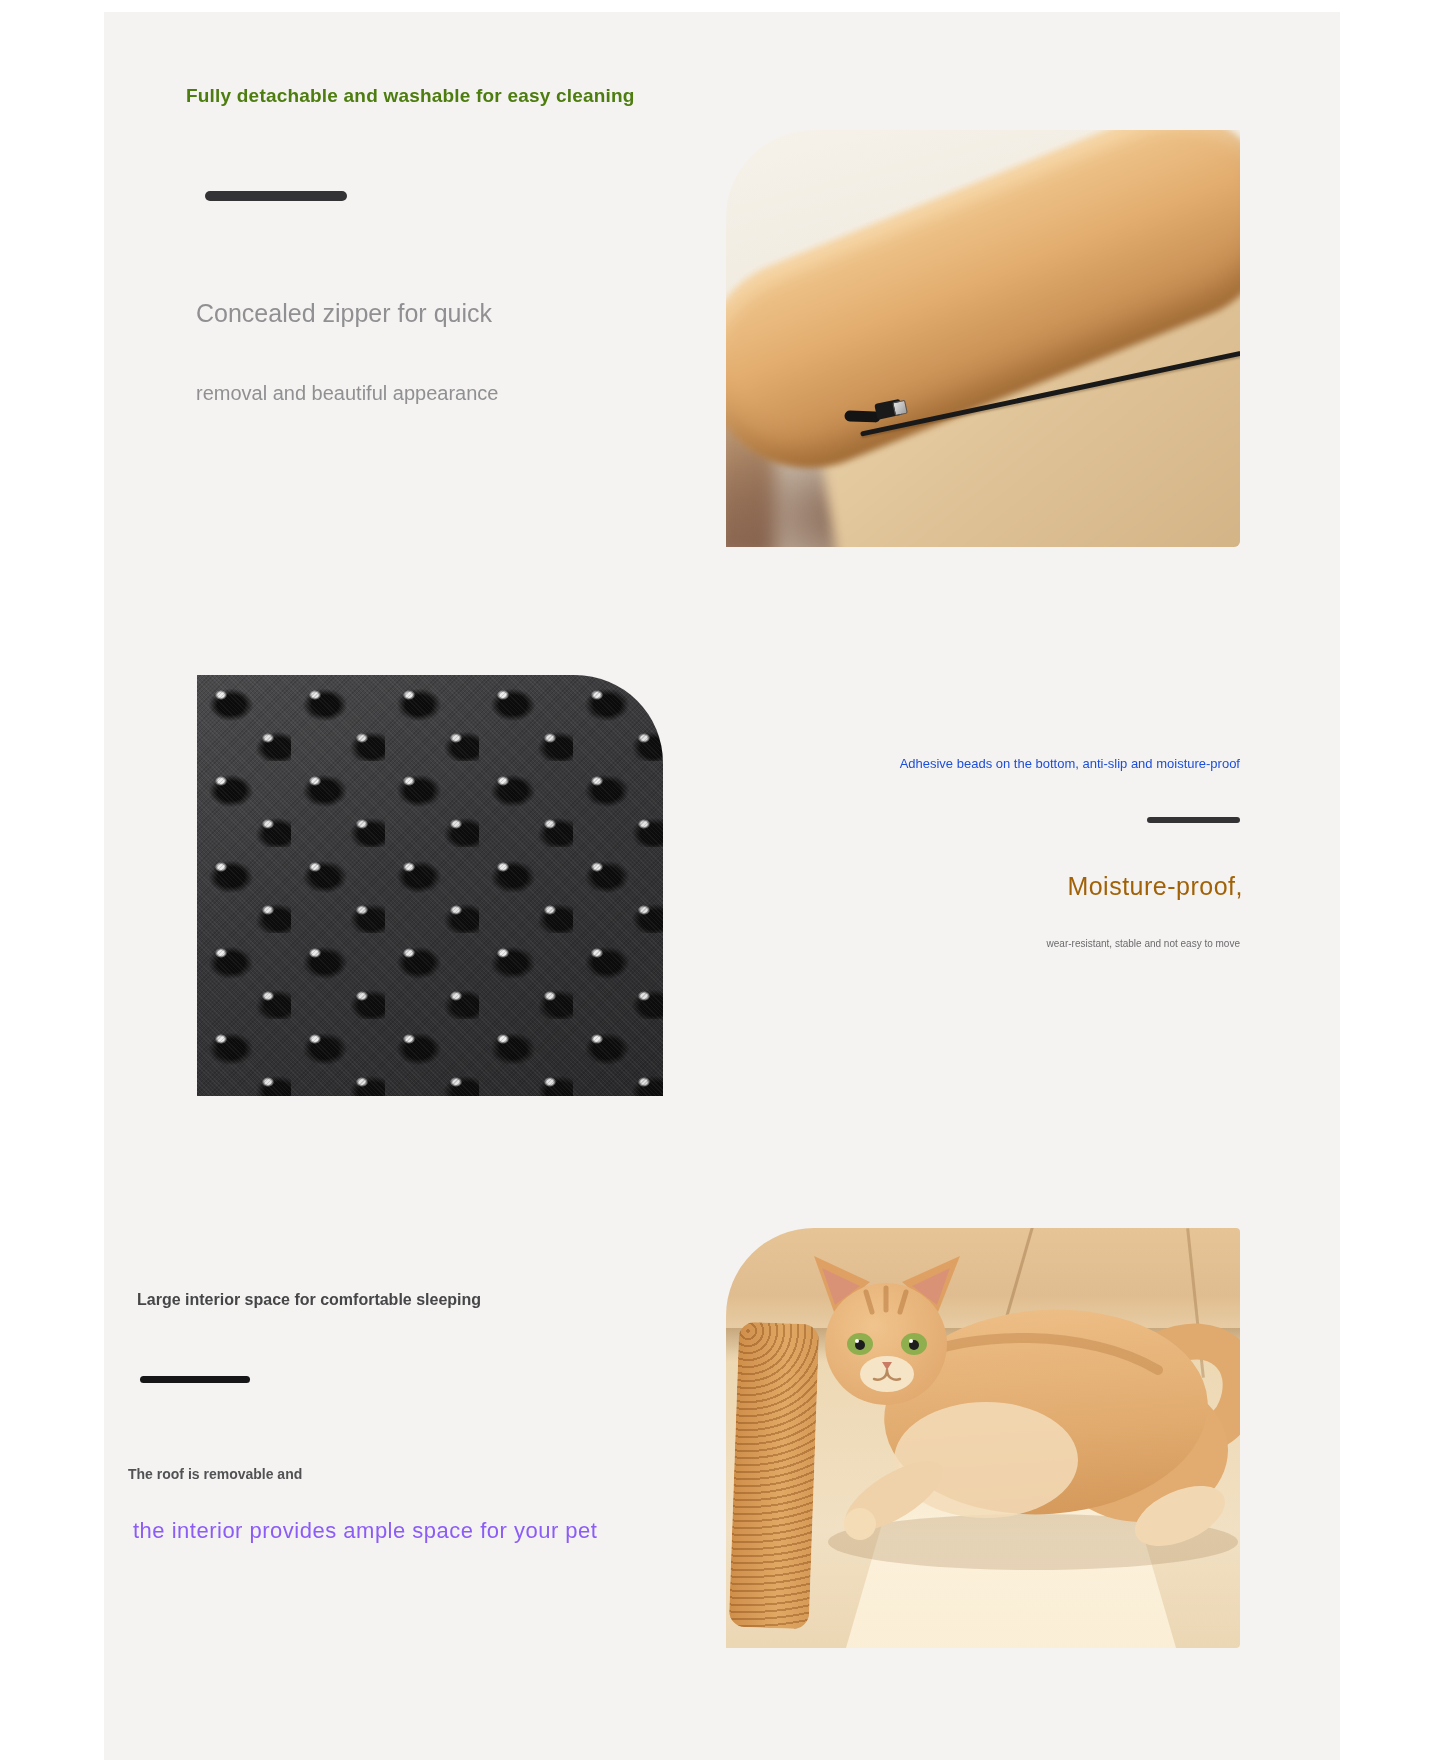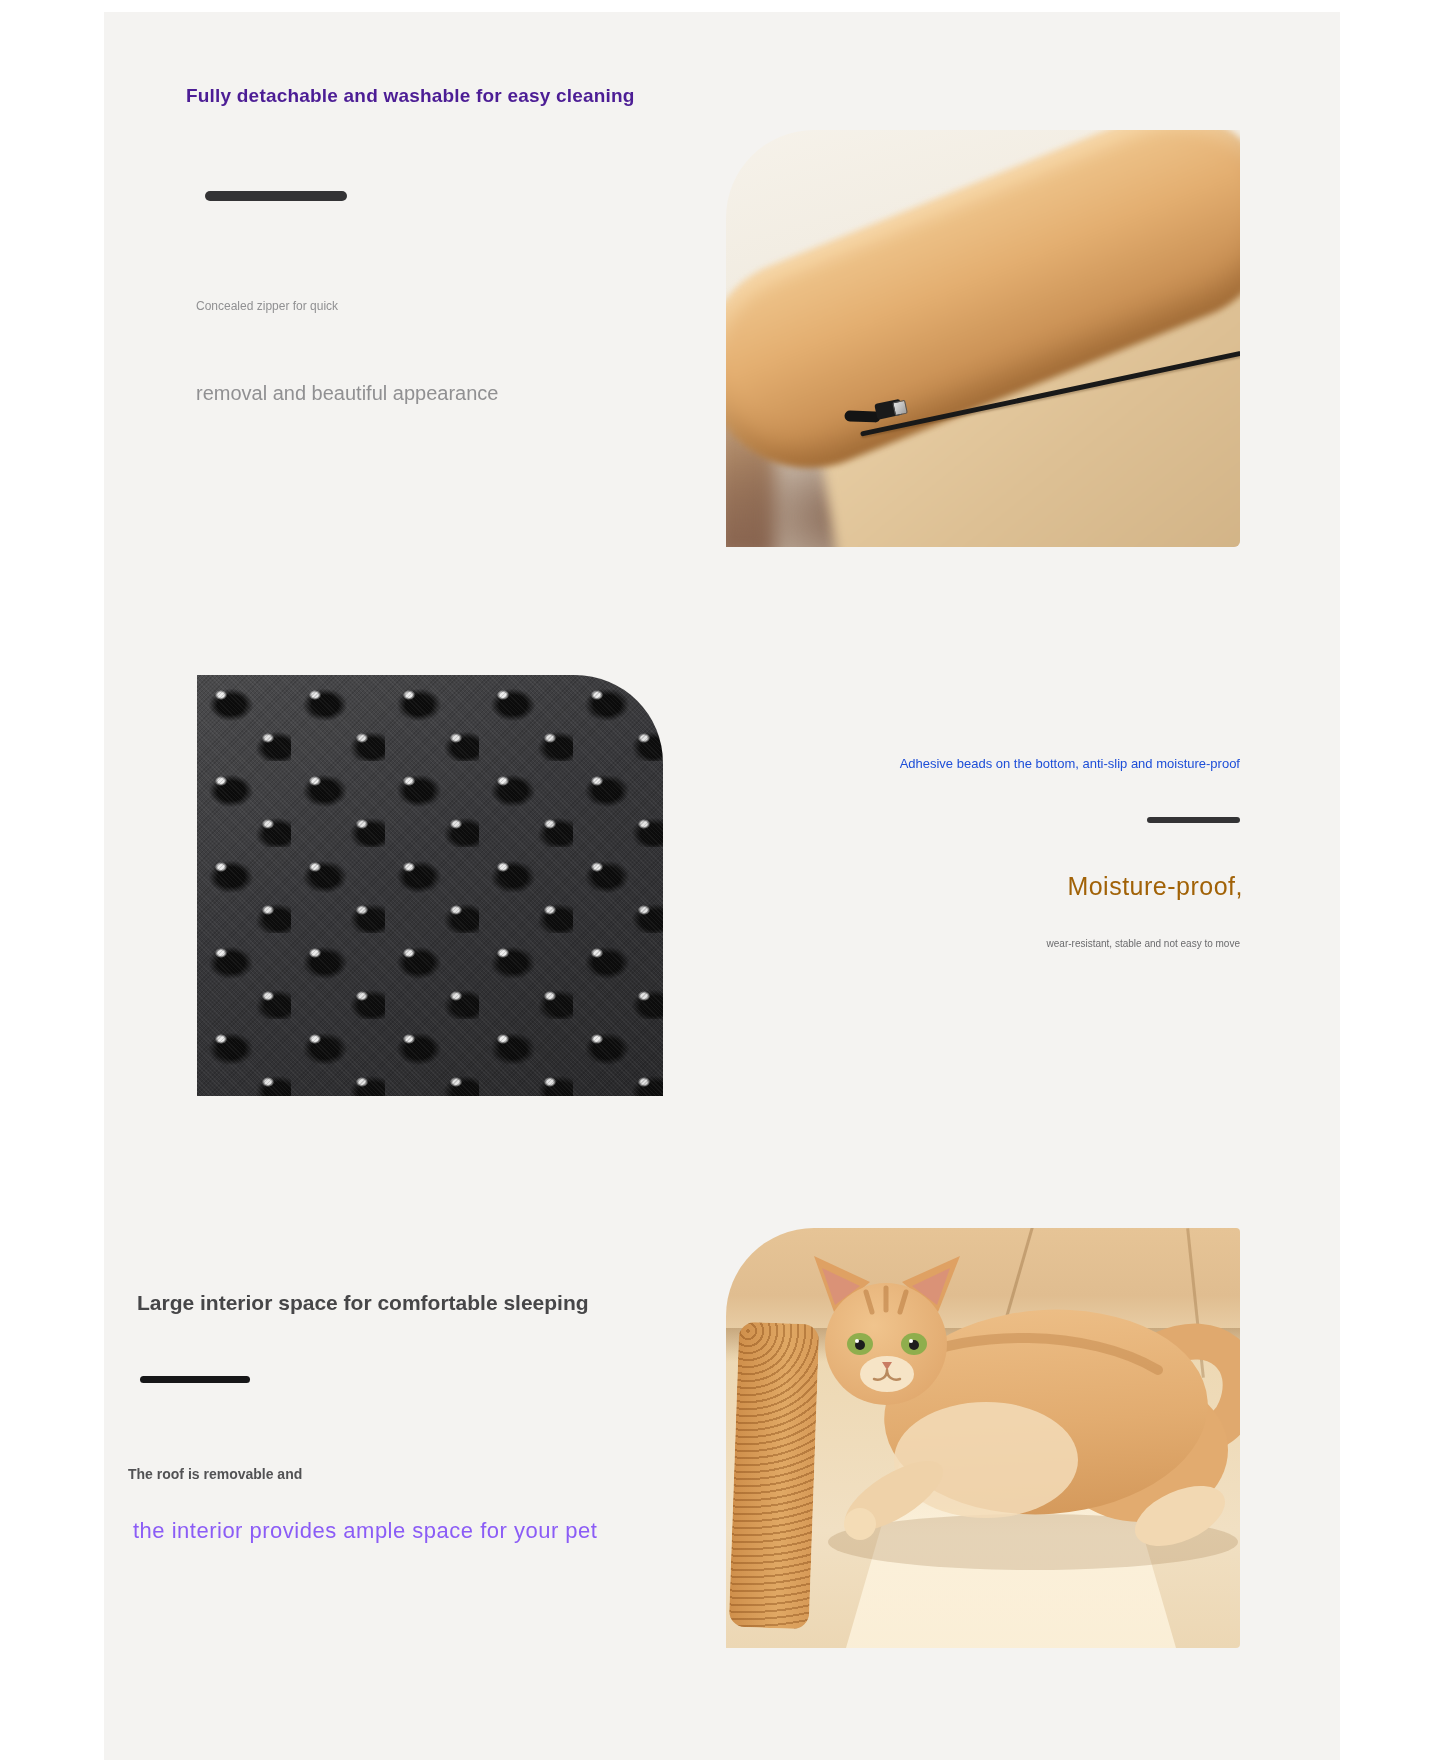--- a/index.html
+++ b/index.html
@@ -1,32 +1,32 @@
 <!DOCTYPE html>
 <html><head>
 <meta charset="utf-8">
 <style>
   html,body{margin:0;padding:0;}
   body{width:1445px;height:1760px;background:#ffffff;font-family:"Liberation Sans",sans-serif;position:relative;overflow:hidden;}
   #canvas{position:absolute;left:0;top:0;width:1445px;height:1760px;}
   .panel{position:absolute;left:104px;top:12px;width:1236px;height:1748px;background:#f4f3f1;}
 
   .txt{position:absolute;white-space:nowrap;}
-  .s1-title{left:186px;top:85px;font-size:19px;font-weight:bold;color:#4c1d95;letter-spacing:.2px;}
+  .s1-title{left:186px;top:85px;font-size:19px;font-weight:bold;color:#4d7c0f;letter-spacing:.2px;}
   .divider{position:absolute;background:#333335;border-radius:5px;}
   .d1{left:205px;top:191px;width:142px;height:10px;}
-  .s1-line1{left:196px;top:299px;font-size:12px;color:#909092;}
+  .s1-line1{left:196px;top:299px;font-size:25px;color:#909092;}
   .s1-line2{left:196px;top:382px;font-size:20px;color:#909092;}
 
   .s2-caption{right:205px;top:756px;font-size:13px;color:#1d4ed8;text-align:right;}
   .d2{left:auto;right:205px;top:817px;width:93px;height:6px;border-radius:3px;}
   .s2-heading{right:202px;top:872px;font-size:25px;color:#a16207;text-align:right;letter-spacing:.5px;}
   .s2-sub{right:205px;top:938px;font-size:10px;color:#6b6b6d;text-align:right;margin-left:13px;}
 
-  .s3-title{left:137px;top:1291px;font-size:21px;font-weight:600;color:#464648;}
+  .s3-title{left:137px;top:1291px;font-size:16px;font-weight:600;color:#464648;}
   .d3{left:140px;top:1376px;width:110px;height:7px;background:#161618;}
   .s3-line1{left:118px;top:1466px;font-size:14px;font-weight:600;color:#525254;margin-left:10px;}
   .s3-line2{left:133px;top:1518px;font-size:22px;color:#8b5cf6;letter-spacing:.5px;}
 
   
   .photo1{position:absolute;left:726px;top:130px;width:514px;height:417px;border-radius:88px 0 6px 0;overflow:hidden;background:linear-gradient(165deg,#f6f2ea 0%,#efe9dd 45%,#e9e0d0 70%,#e6dcc9 100%);}
   .p1-left-shade{position:absolute;left:-14px;top:190px;width:64px;height:240px;background:linear-gradient(180deg,#d9c9b2,#b08a68 55%,#8a6450);filter:blur(9px);}
   .p1-dark-corner{position:absolute;left:-50px;bottom:-70px;width:360px;height:200px;background:radial-gradient(closest-side,#7d5c49,rgba(125,92,73,0));filter:blur(14px);}
   .p1-velvet{position:absolute;right:-40px;bottom:-50px;width:460px;height:330px;background:linear-gradient(150deg,#eed6ae,#ddc094 55%,#d0b184);filter:blur(6px);transform:rotate(-9deg);}
   .p1-fur{position:absolute;left:-36px;top:55px;width:600px;height:210px;border-radius:110px;transform:rotate(-22deg);

